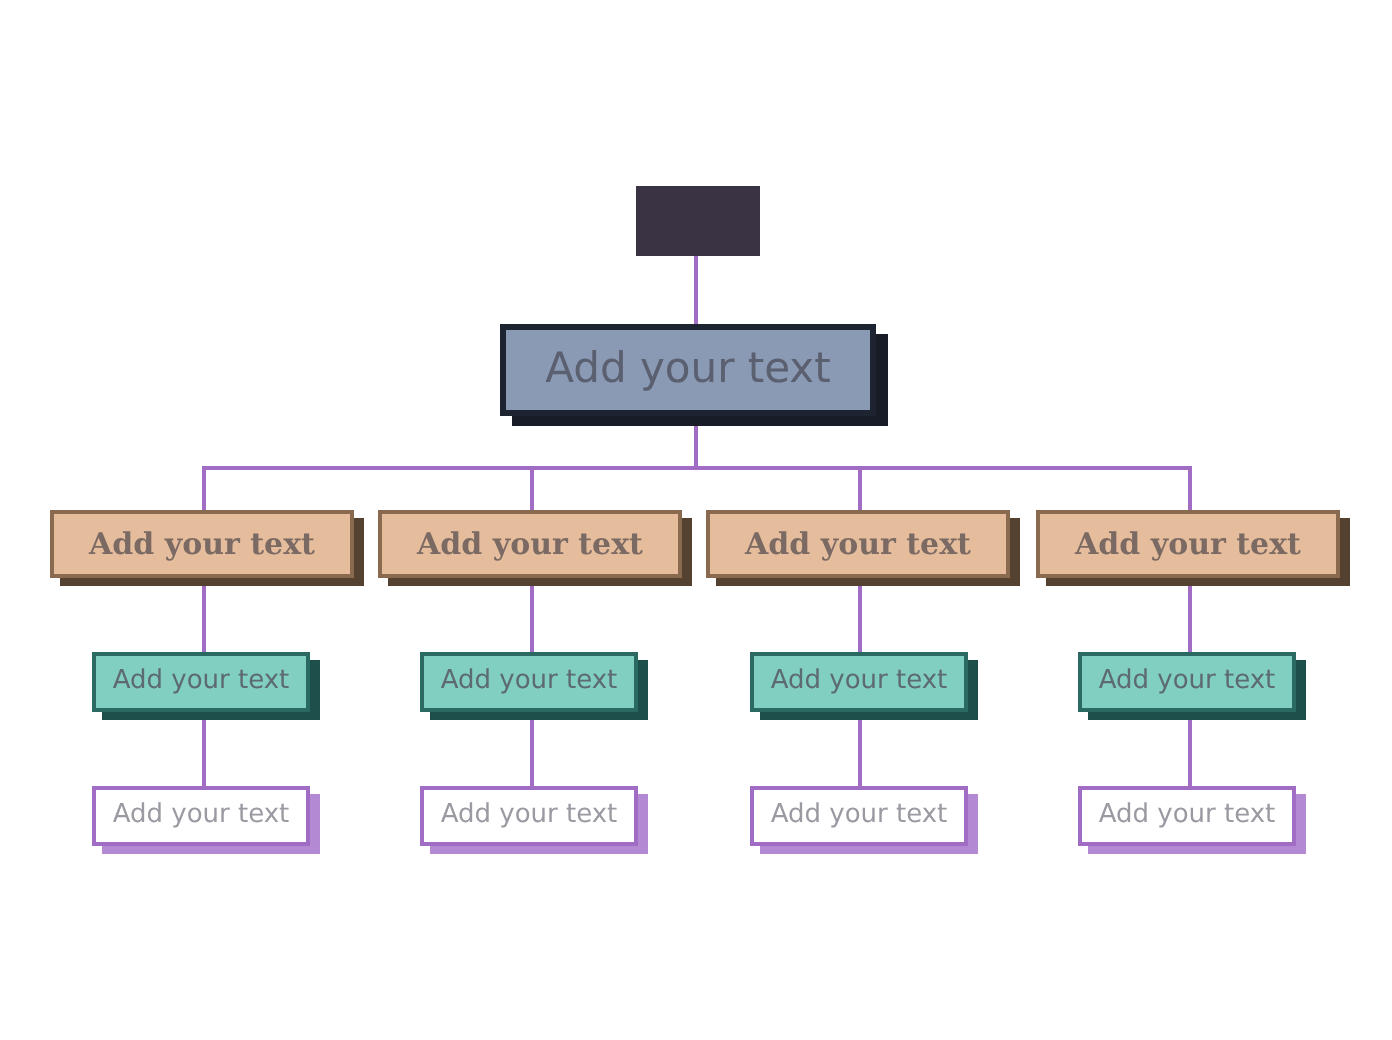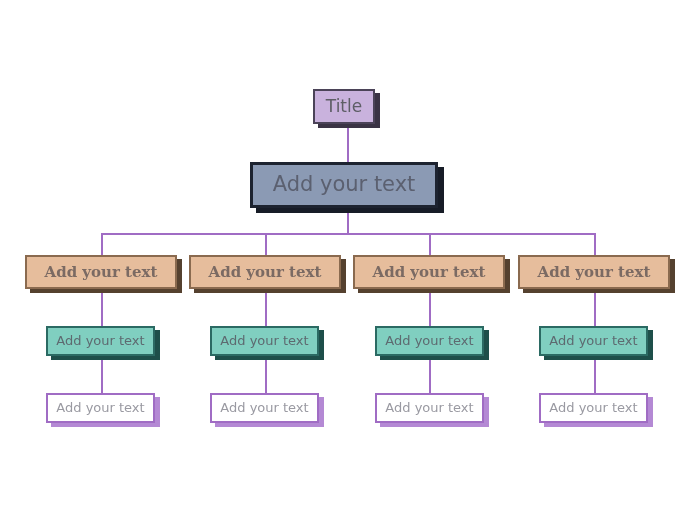--- a/index.html
+++ b/index.html
@@ -121,23 +121,20 @@
   <div class="conn v" style="left:265px; top:292px; height:34px;"></div>
   <div class="conn v" style="left:429px; top:292px; height:34px;"></div>
   <div class="conn v" style="left:594px; top:292px; height:34px;"></div>
 
   <div class="conn v" style="left:101px; top:359px; height:34px;"></div>
   <div class="conn v" style="left:265px; top:359px; height:34px;"></div>
   <div class="conn v" style="left:429px; top:359px; height:34px;"></div>
   <div class="conn v" style="left:594px; top:359px; height:34px;"></div>
 
   <div class="shadow s-title" style="left:318px; top:93px; width:62px; height:35px;"></div>
-  <div class="node n-title" style="left:313px; top:89px; width:62px; height:35px;">
-    <span class="node-label">Title</span>
-  </div>
 
   <div class="shadow s-root" style="left:256px; top:167px; width:188px; height:46px;"></div>
   <div class="node n-root" style="left:250px; top:162px; width:188px; height:46px;">
     <span class="node-label">Add your text</span>
   </div>
 
   <div class="shadow s-tan" style="left:30px; top:259px; width:152px; height:34px;"></div>
   <div class="node n-tan" style="left:25px; top:255px; width:152px; height:34px;">
     <span class="node-label">Add your text</span>
   </div>

